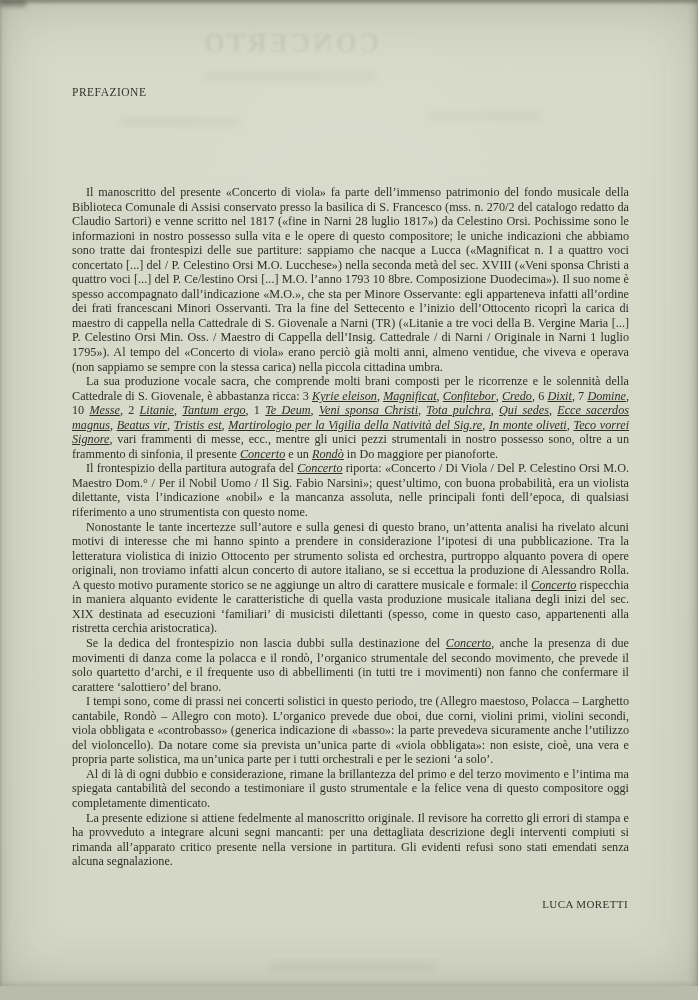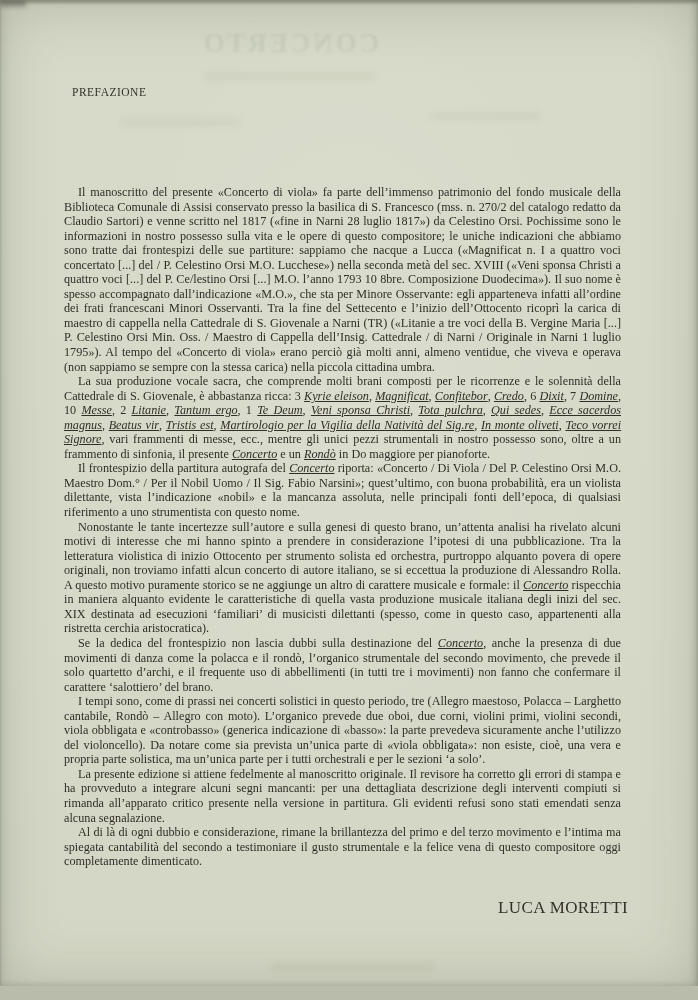--- a/index.html
+++ b/index.html
@@ -53,34 +53,34 @@
   .ghost-bar.b2 { left: 120px; top: 118px; width: 120px; height: 8px; }
   .ghost-bar.b3 { left: 430px; top: 112px; width: 110px; height: 8px; }
   .ghost-bar.b4 { left: 270px; top: 962px; width: 165px; height: 9px; }
   
   .heading {
     position: absolute; left: 72px; top: 86px;
     font-size: 11.5px; letter-spacing: 0.5px;
     color: #33312b;
   }
   .body-text {
-    position: absolute; left: 64px; top: 185px; width: 557px;
+    position: absolute; left: 72px; top: 185px; width: 557px;
     font-size: 12.2px; line-height: 14.55px;
     text-align: justify;
     text-justify: inter-word;
     color: #302e28;
   }
   .body-text p.para {
     margin: 0;
     text-indent: 14px;
   }
   .body-text em { font-style: italic; text-decoration: underline; }
   .signature {
     position: absolute; right: 70px; top: 898px;
-    font-size: 17px; letter-spacing: 0.4px;
+    font-size: 11px; letter-spacing: 0.4px;
     color: #33312b;
   }
 </style>
 </head>
 <body>
 
 <div class="page">
 
   <div class="ghost-title">CONCERTO</div>
   <div class="ghost-bar b1"></div>
@@ -91,21 +91,21 @@
   <div class="heading">PREFAZIONE</div>
 
   <div class="body-text">
 
   <p class="para"><span>Il manoscritto del presente «Concerto di viola» fa parte dell’immenso patrimonio del fondo musicale della Biblioteca Comunale di Assisi conservato presso la basilica di S. Francesco (mss. n. 270/2 del catalogo redatto da Claudio Sartori) e venne scritto nel 1817 («fine in Narni 28 luglio 1817») da Celestino Orsi. Pochissime sono le informazioni in nostro possesso sulla vita e le opere di questo compositore; le uniche indicazioni che abbiamo sono tratte dai frontespizi delle sue partiture: sappiamo che nacque a Lucca («Magnificat n. I a quattro voci concertato [...] del / P. Celestino Orsi M.O. Lucchese») nella seconda metà del sec. XVIII («Veni sponsa Christi a quattro voci [...] del P. Ce/lestino Orsi [...] M.O. l’anno 1793 10 8bre. Composizione Duodecima»). Il suo nome è spesso accompagnato dall’indicazione «M.O.», che sta per Minore Osservante: egli apparteneva infatti all’ordine dei frati francescani Minori Osservanti. Tra la fine del Settecento e l’inizio dell’Ottocento ricoprì la carica di maestro di cappella nella Cattedrale di S. Giovenale a Narni (TR) («Litanie a tre voci della B. Vergine Maria [...] P. Celestino Orsi Min. Oss. / Maestro di Cappella dell’Insig. Cattedrale / di Narni / Originale in Narni 1 luglio 1795»). Al tempo del «Concerto di viola» erano perciò già molti anni, almeno ventidue, che viveva e operava (non sappiamo se sempre con la stessa carica) nella piccola cittadina umbra.</span></p>
       <p class="para"><span>La sua produzione vocale sacra, che comprende molti brani composti per le ricorrenze e le solennità della Cattedrale di S. Giovenale, è abbastanza ricca: 3 </span><em>Kyrie eleison</em><span>, </span><em>Magnificat</em><span>, </span><em>Confitebor</em><span>, </span><em>Credo</em><span>, 6 </span><em>Dixit</em><span>, 7 </span><em>Domine</em><span>, 10 </span><em>Messe</em><span>, 2 </span><em>Litanie</em><span>, </span><em>Tantum ergo</em><span>, 1 </span><em>Te Deum</em><span>, </span><em>Veni sponsa Christi</em><span>, </span><em>Tota pulchra</em><span>, </span><em>Qui sedes</em><span>, </span><em>Ecce sacerdos magnus</em><span>, </span><em>Beatus vir</em><span>, </span><em>Tristis est</em><span>, </span><em>Martirologio per la Vigilia della Natività del Sig.re</em><span>, </span><em>In monte oliveti</em><span>, </span><em>Teco vorrei Signore</em><span>, vari frammenti di messe, ecc., mentre gli unici pezzi strumentali in nostro possesso sono, oltre a un frammento di sinfonia, il presente </span><em>Concerto</em><span> e un </span><em>Rondò</em><span> in Do maggiore per pianoforte.</span></p>
       <p class="para"><span>Il frontespizio della partitura autografa del </span><em>Concerto</em><span> riporta: «Concerto / Di Viola / Del P. Celestino Orsi M.O. Maestro Dom.° / Per il Nobil Uomo / Il Sig. Fabio Narsini»; quest’ultimo, con buona probabilità, era un violista dilettante, vista l’indicazione «nobil» e la mancanza assoluta, nelle principali fonti dell’epoca, di qualsiasi riferimento a uno strumentista con questo nome.</span></p>
       <p class="para"><span>Nonostante le tante incertezze sull’autore e sulla genesi di questo brano, un’attenta analisi ha rivelato alcuni motivi di interesse che mi hanno spinto a prendere in considerazione l’ipotesi di una pubblicazione. Tra la letteratura violistica di inizio Ottocento per strumento solista ed orchestra, purtroppo alquanto povera di opere originali, non troviamo infatti alcun concerto di autore italiano, se si eccettua la produzione di Alessandro Rolla. A questo motivo puramente storico se ne aggiunge un altro di carattere musicale e formale: il </span><em>Concerto</em><span> rispecchia in maniera alquanto evidente le caratteristiche di quella vasta produzione musicale italiana degli inizi del sec. XIX destinata ad esecuzioni ‘familiari’ di musicisti dilettanti (spesso, come in questo caso, appartenenti alla ristretta cerchia aristocratica).</span></p>
       <p class="para"><span>Se la dedica del frontespizio non lascia dubbi sulla destinazione del </span><em>Concerto</em><span>, anche la presenza di due movimenti di danza come la polacca e il rondò, l’organico strumentale del secondo movimento, che prevede il solo quartetto d’archi, e il frequente uso di abbellimenti (in tutti tre i movimenti) non fanno che confermare il carattere ‘salottiero’ del brano.</span></p>
       <p class="para"><span>I tempi sono, come di prassi nei concerti solistici in questo periodo, tre (Allegro maestoso, Polacca – Larghetto cantabile, Rondò – Allegro con moto). L’organico prevede due oboi, due corni, violini primi, violini secondi, viola obbligata e «controbasso» (generica indicazione di «basso»: la parte prevedeva sicuramente anche l’utilizzo del violoncello). Da notare come sia prevista un’unica parte di «viola obbligata»: non esiste, cioè, una vera e propria parte solistica, ma un’unica parte per i tutti orchestrali e per le sezioni ‘a solo’.</span></p>
+      <p class="para"><span>Al di là di ogni dubbio e considerazione, rimane la brillantezza del primo e del terzo movimento e l’intima ma spiegata cantabilità del secondo a testimoniare il gusto strumentale e la felice vena di questo compositore oggi completamente dimenticato.</span></p>
       <p class="para"><span>La presente edizione si attiene fedelmente al manoscritto originale. Il revisore ha corretto gli errori di stampa e ha provveduto a integrare alcuni segni mancanti: per una dettagliata descrizione degli interventi compiuti si rimanda all’apparato critico presente nella versione in partitura. Gli evidenti refusi sono stati emendati senza alcuna segnalazione.</span></p>
-      <p class="para"><span>Al di là di ogni dubbio e considerazione, rimane la brillantezza del primo e del terzo movimento e l’intima ma spiegata cantabilità del secondo a testimoniare il gusto strumentale e la felice vena di questo compositore oggi completamente dimenticato.</span></p>
     </div>
 
   <div class="signature">LUCA MORETTI</div>
 
   <div class="corner-notch"></div>
   <div class="edge-shade"></div>
 </div>
 
 </body></html>

